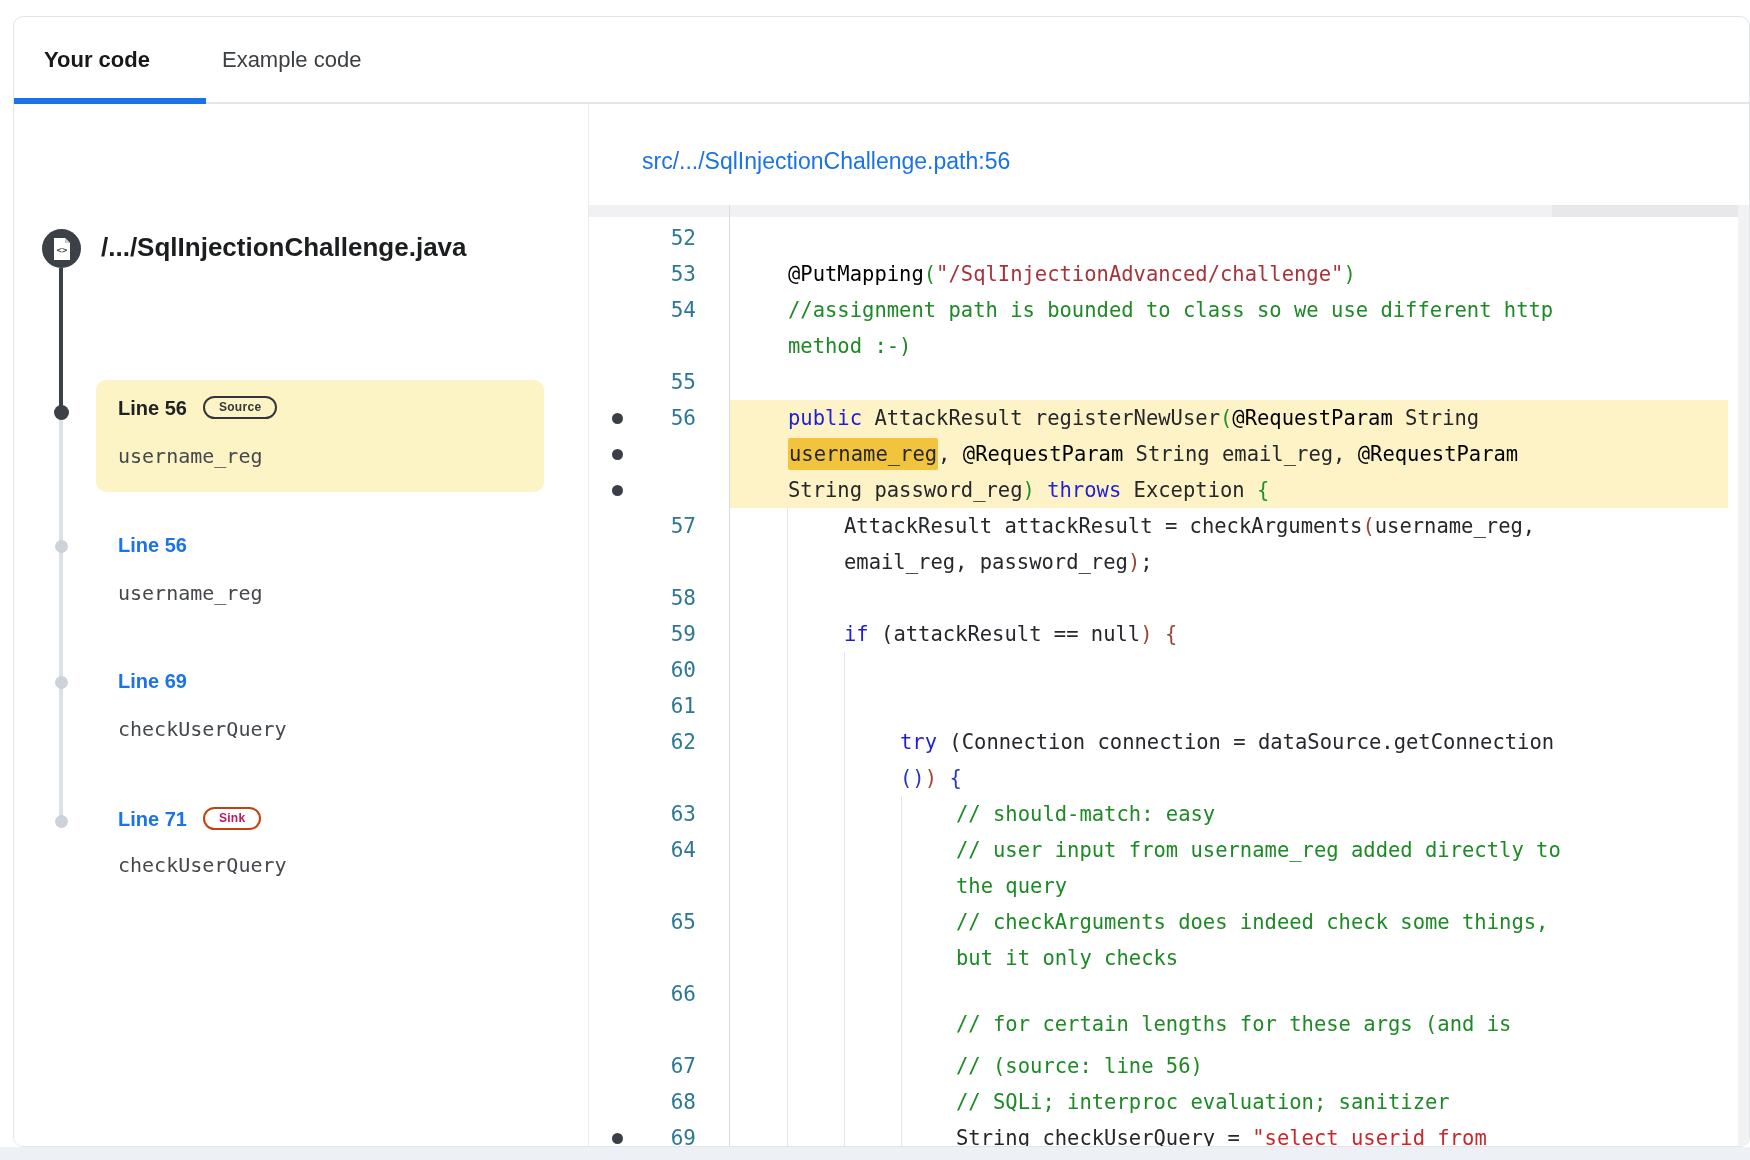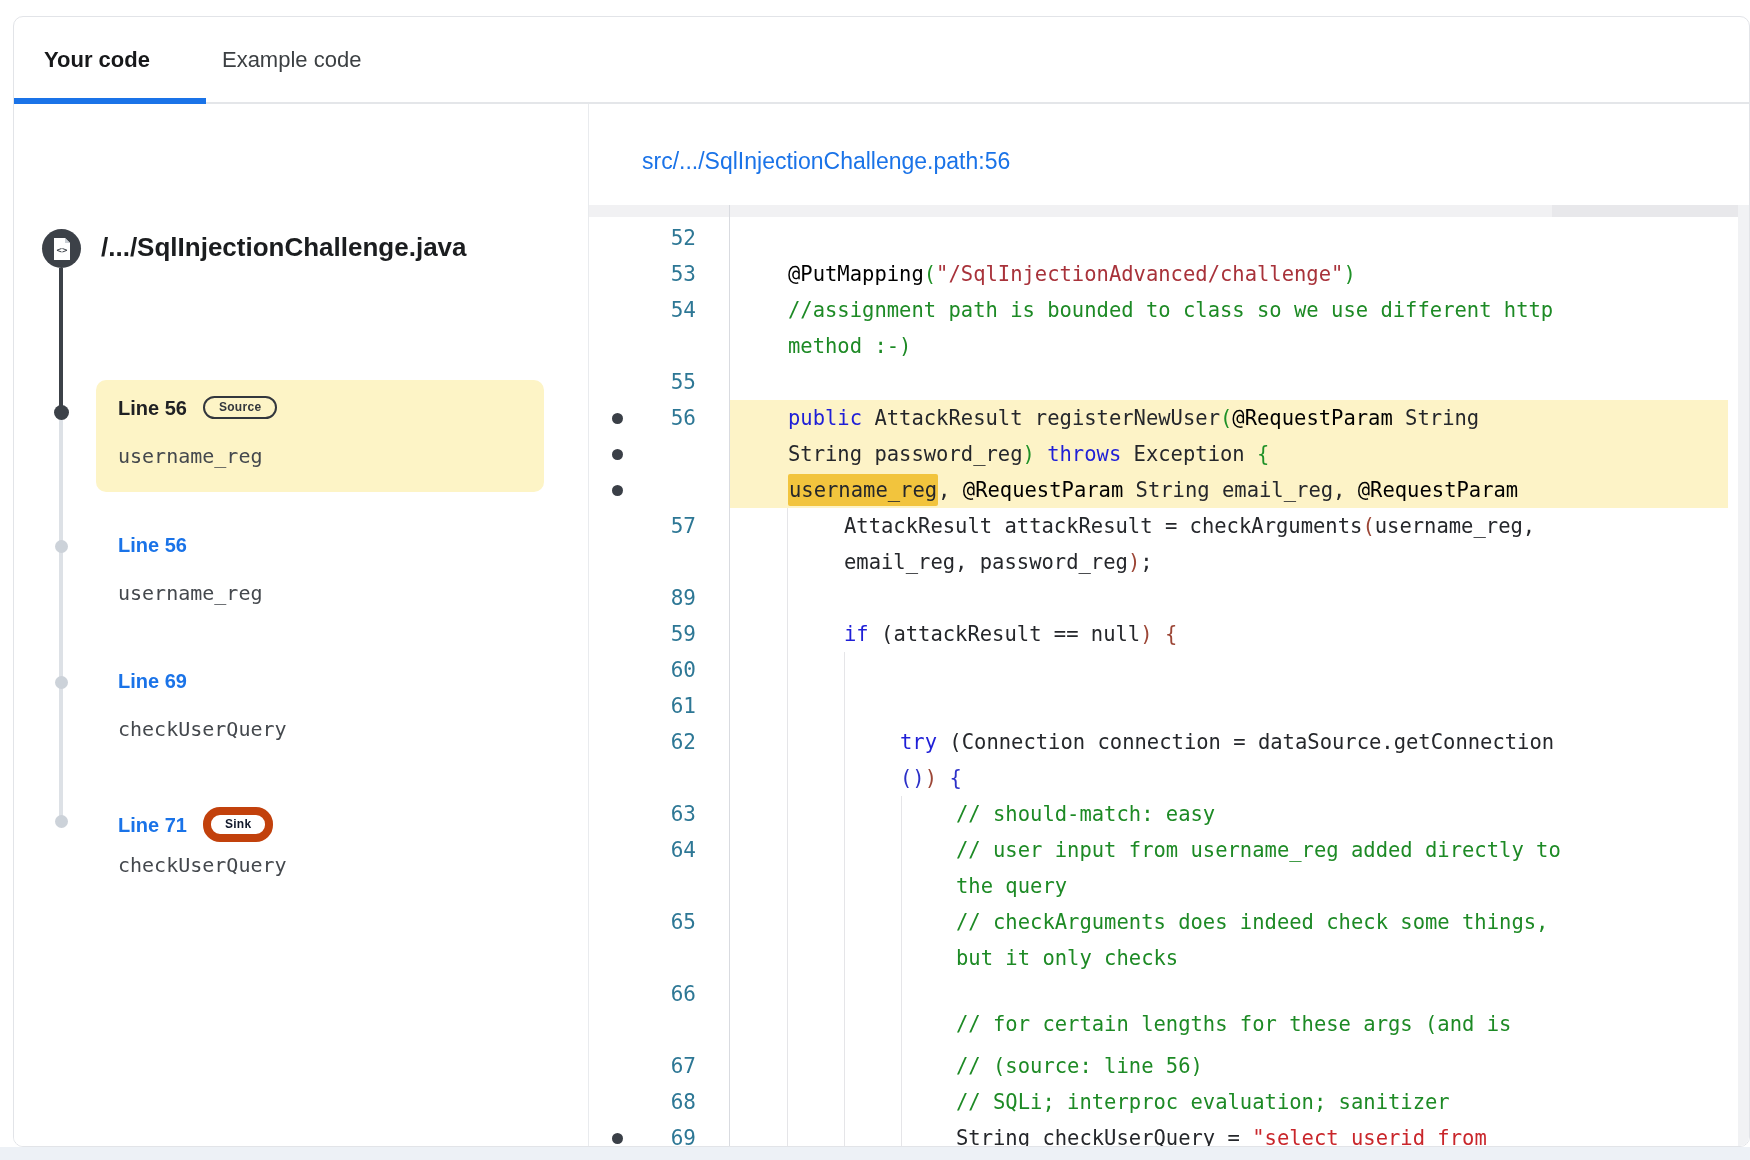--- a/index.html
+++ b/index.html
@@ -40,21 +40,21 @@
   .entry.selected .entry-line { color:#202124; }
   .entry-symbol { position:absolute; left:104px; font-family:"DejaVu Sans Mono",monospace; font-size:20px; color:#44484d; white-space:nowrap; }
   .e0 { top:292px; } .sym0 { top:340px; }
   .e1 { top:430px; } .sym1 { top:477px; }
   .e2 { top:566px; } .sym2 { top:613px; }
   .e3 { top:703px; } .sym3 { top:749px; }
 
   .badge { display:inline-block; margin-left:16px; padding:2px 14px 3px 14px; border-radius:17px;
            font-size:12px; font-weight:bold; letter-spacing:.3px; vertical-align:4px; }
   .badge.source { color:#33373d; border:2px solid #33373d; }
-  .badge.sink   { color:#0f172a; border:8px solid #c2410c; }
+  .badge.sink   { color:#be185d; border:2px solid #c2410c; }
 
   
   .code-panel { position:absolute; left:575px; top:87px; width:1162px; height:1044px; background:#fff; }
   .file-link { position:absolute; left:53px; top:44px; font-size:23px; color:#1a73e8; cursor:pointer; }
   .top-strip { position:absolute; left:0; top:101px; width:1149px; height:12px; background:#f1f1f3; }
   .top-strip-dark { position:absolute; left:963px; top:101px; width:186px; height:12px; background:#e8e8eb; }
   .gutter-divider { position:absolute; left:140px; top:101px; width:1px; height:943px; background:#d9dbe0; }
   .scroll-track { position:absolute; right:0; top:101px; width:13px; height:943px; background:#f1f2f4; }
 
   .indent-guide { position:absolute; width:1px; background:#e5e5e8; }
@@ -159,41 +159,41 @@
           <div class="gut">
             <span class="bullet"></span>
             <span class="lnum">56</span>
           </div>
           <div class="cnt" style="padding-left: 58px;"><span class="t-kw">public</span><span class="t-pln"> AttackResult registerNewUser</span><span class="t-bg">(</span><span class="t-ann">@RequestParam</span><span class="t-pln"> String</span></div>
         </div>
         <div class="crow hl">
           <div class="gut">
             <span class="bullet"></span>
           </div>
+          <div class="cnt" style="padding-left: 58px;"><span class="t-tok">username_reg</span><span class="t-pln">, </span><span class="t-ann">@RequestParam</span><span class="t-pln"> String email_reg, </span><span class="t-ann">@RequestParam</span></div>
+        </div>
+        <div class="crow hl">
+          <div class="gut">
+            <span class="bullet"></span>
+          </div>
           <div class="cnt" style="padding-left: 58px;"><span class="t-pln">String password_reg</span><span class="t-bg">)</span><span class="t-pln"> </span><span class="t-kw">throws</span><span class="t-pln"> Exception </span><span class="t-bg">{</span></div>
         </div>
-        <div class="crow hl">
-          <div class="gut">
-            <span class="bullet"></span>
-          </div>
-          <div class="cnt" style="padding-left: 58px;"><span class="t-tok">username_reg</span><span class="t-pln">, </span><span class="t-ann">@RequestParam</span><span class="t-pln"> String email_reg, </span><span class="t-ann">@RequestParam</span></div>
-        </div>
         <div class="crow">
           <div class="gut">
             <span class="lnum">57</span>
           </div>
           <div class="cnt" style="padding-left: 114px;"><span class="t-pln">AttackResult attackResult = checkArguments</span><span class="t-bm">(</span><span class="t-pln">username_reg,</span></div>
         </div>
         <div class="crow">
           <div class="gut"></div>
           <div class="cnt" style="padding-left: 114px;"><span class="t-pln">email_reg, password_reg</span><span class="t-bm">)</span><span class="t-pln">;</span></div>
         </div>
         <div class="crow">
           <div class="gut">
-            <span class="lnum">89</span>
+            <span class="lnum">58</span>
           </div>
           <div class="cnt" style="padding-left: 114px;"></div>
         </div>
         <div class="crow">
           <div class="gut">
             <span class="lnum">59</span>
           </div>
           <div class="cnt" style="padding-left: 114px;"><span class="t-kw">if</span><span class="t-pln"> (</span><span class="t-pln">attackResult == null</span><span class="t-bm">)</span><span class="t-pln"> </span><span class="t-bm">{</span></div>
         </div>
         <div class="crow">

